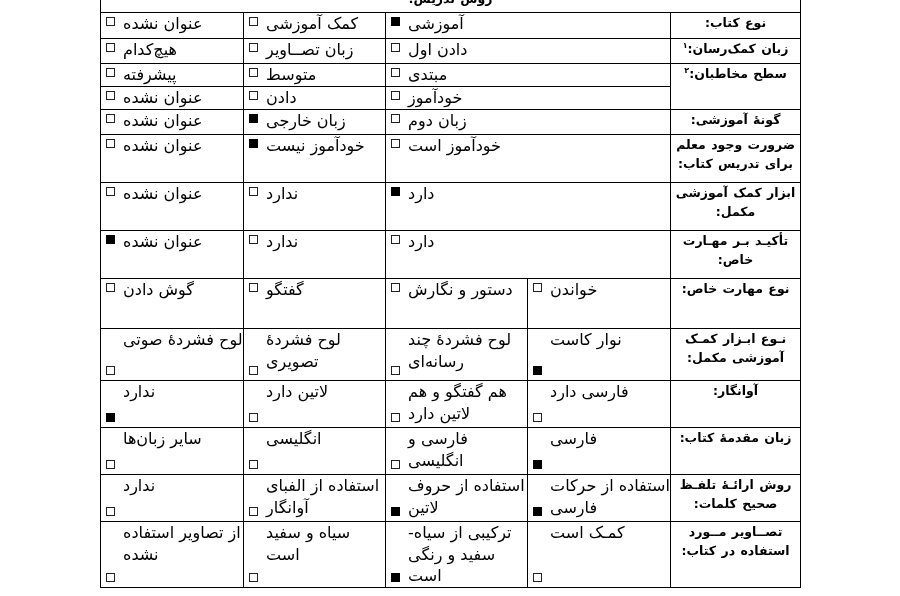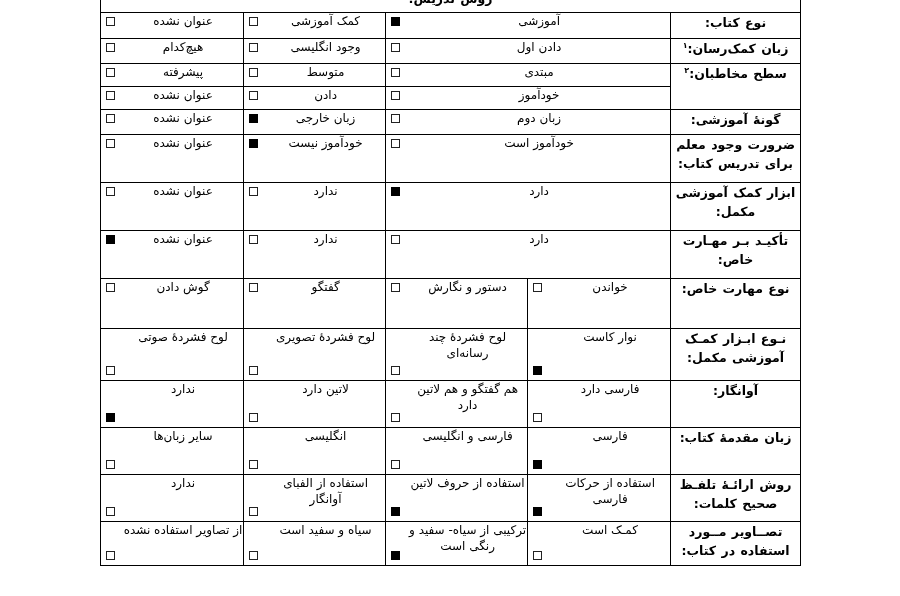--- a/index.html
+++ b/index.html
@@ -29,24 +29,24 @@
     font-weight:bold;
     font-size:12.5px;
     line-height:1.55;
     padding:3px 6px 3px 4px;
     text-align:center;
     letter-spacing:0px;
     word-spacing:1px;
   }
   .opt-cell{
     position:relative;
-    font-size:12px;
+    font-size:16px;
     line-height:1.35;
     padding:2px 5px 2px 5px;
-    text-align:center;
+    text-align:left;
     margin-top:36px;
   }
   .opt-cell .txt{display:block;padding-left:22px;}
   .opt-cell .box{
     position:absolute;left:5px;top:4px;
     width:9px;height:9px;
     border:1.3px solid #222;
     background:#fff;
     box-sizing:border-box;
   }
@@ -88,21 +88,21 @@
           </td>
         </tr>
         <tr style="height: 25px;">
           <td class="label-cell">زبان کمک‌رسان:<span class="sup">۱</span></td>
           <td class="opt-cell" colspan="2">
             <span class="box"></span>
             <span class="txt">دادن اول</span>
           </td>
           <td class="opt-cell">
             <span class="box"></span>
-            <span class="txt">وجود انگلیسی</span>
+            <span class="txt">زبان تصــاویر</span>
           </td>
           <td class="opt-cell">
             <span class="box"></span>
             <span class="txt">هیچ‌کدام</span>
           </td>
         </tr>
         <tr style="height: 23px;">
           <td class="label-cell" rowspan="2">سطح مخاطبان:<span class="sup">۲</span></td>
           <td class="opt-cell" colspan="2">
             <span class="box"></span>

